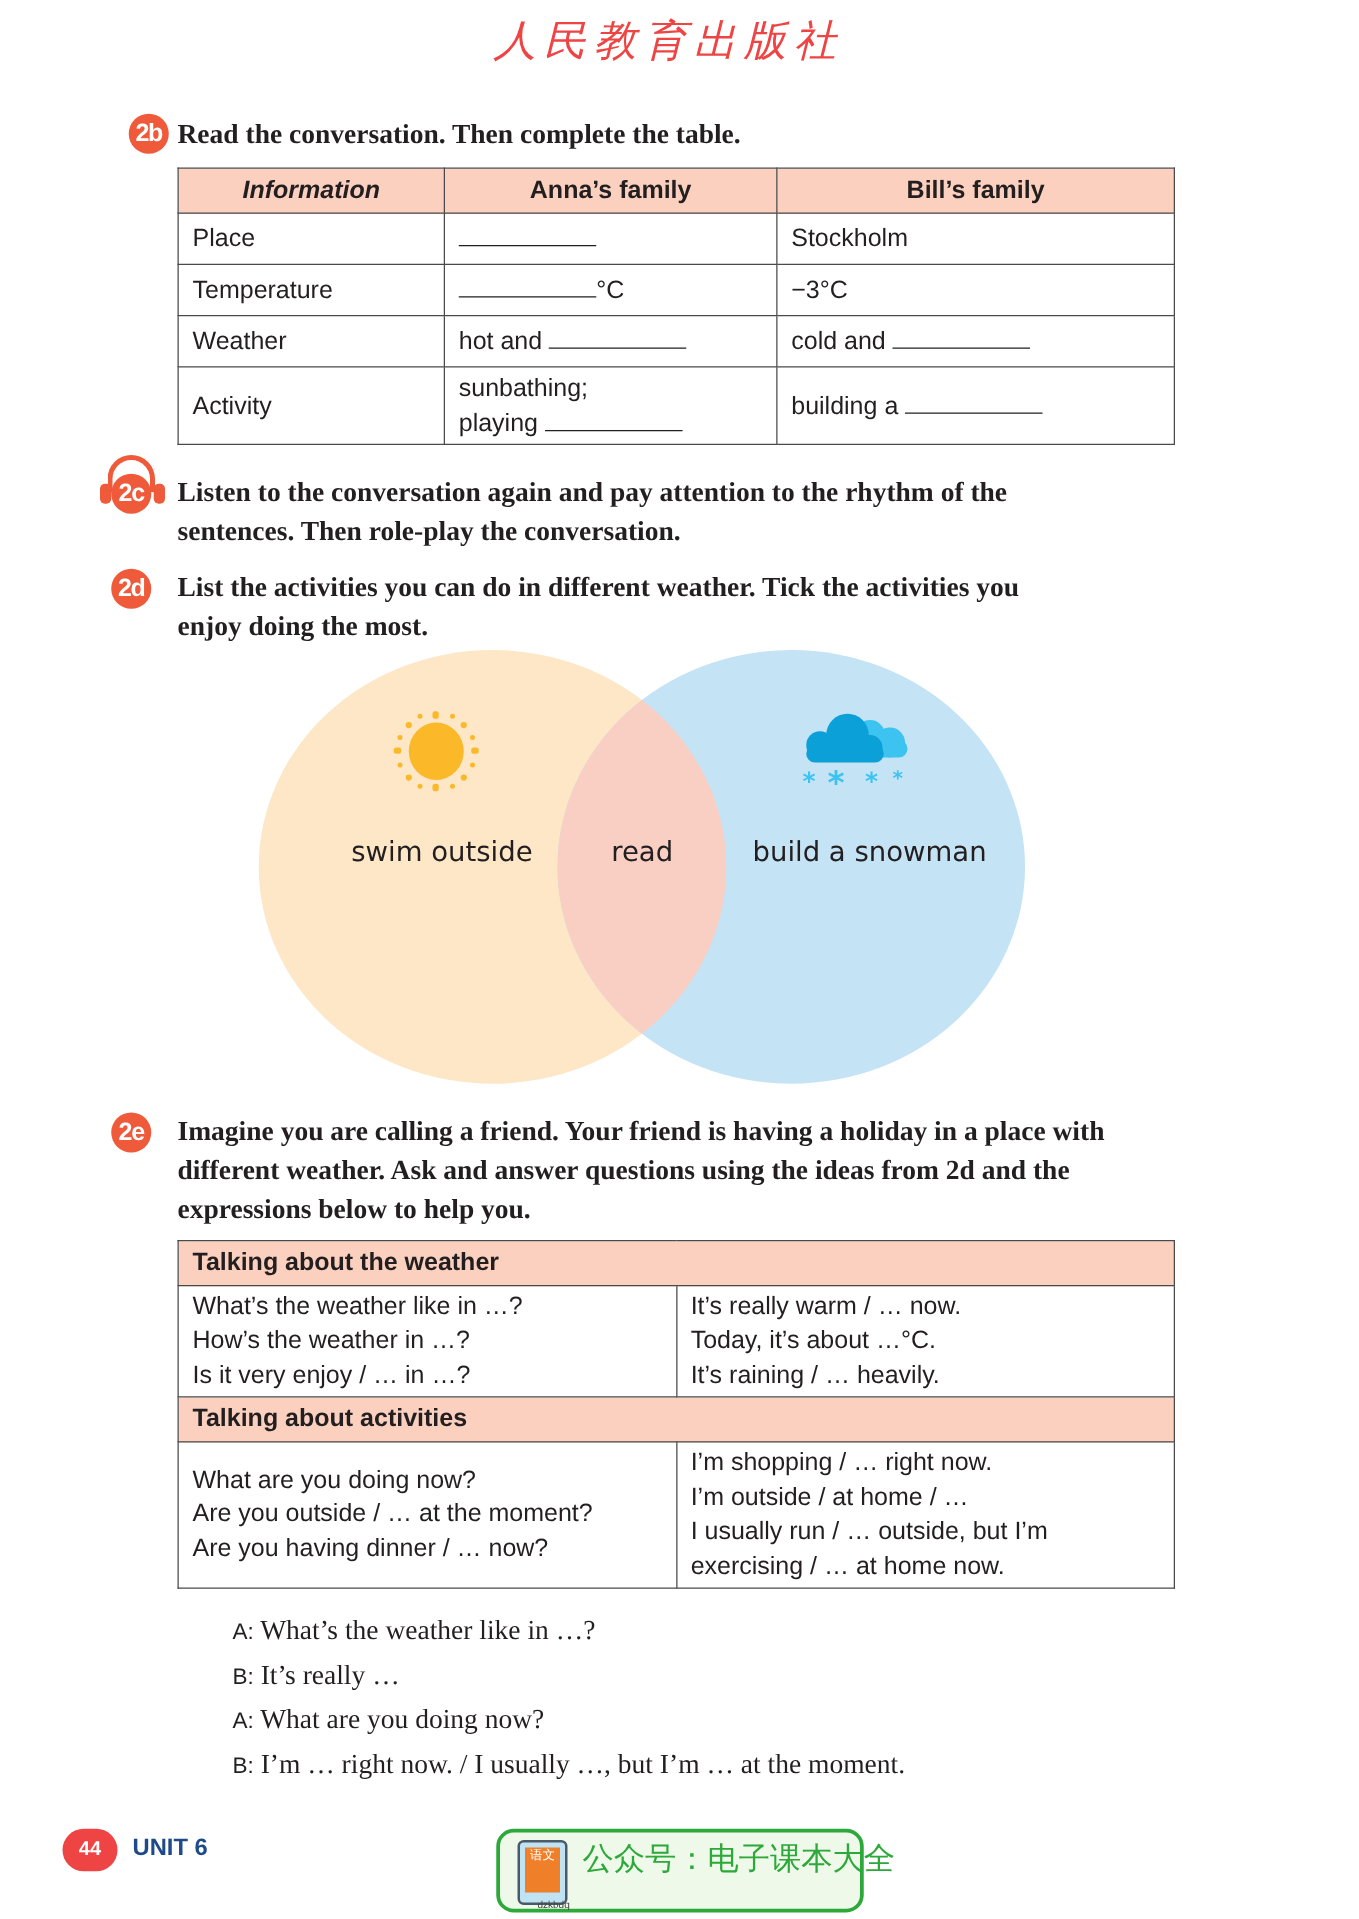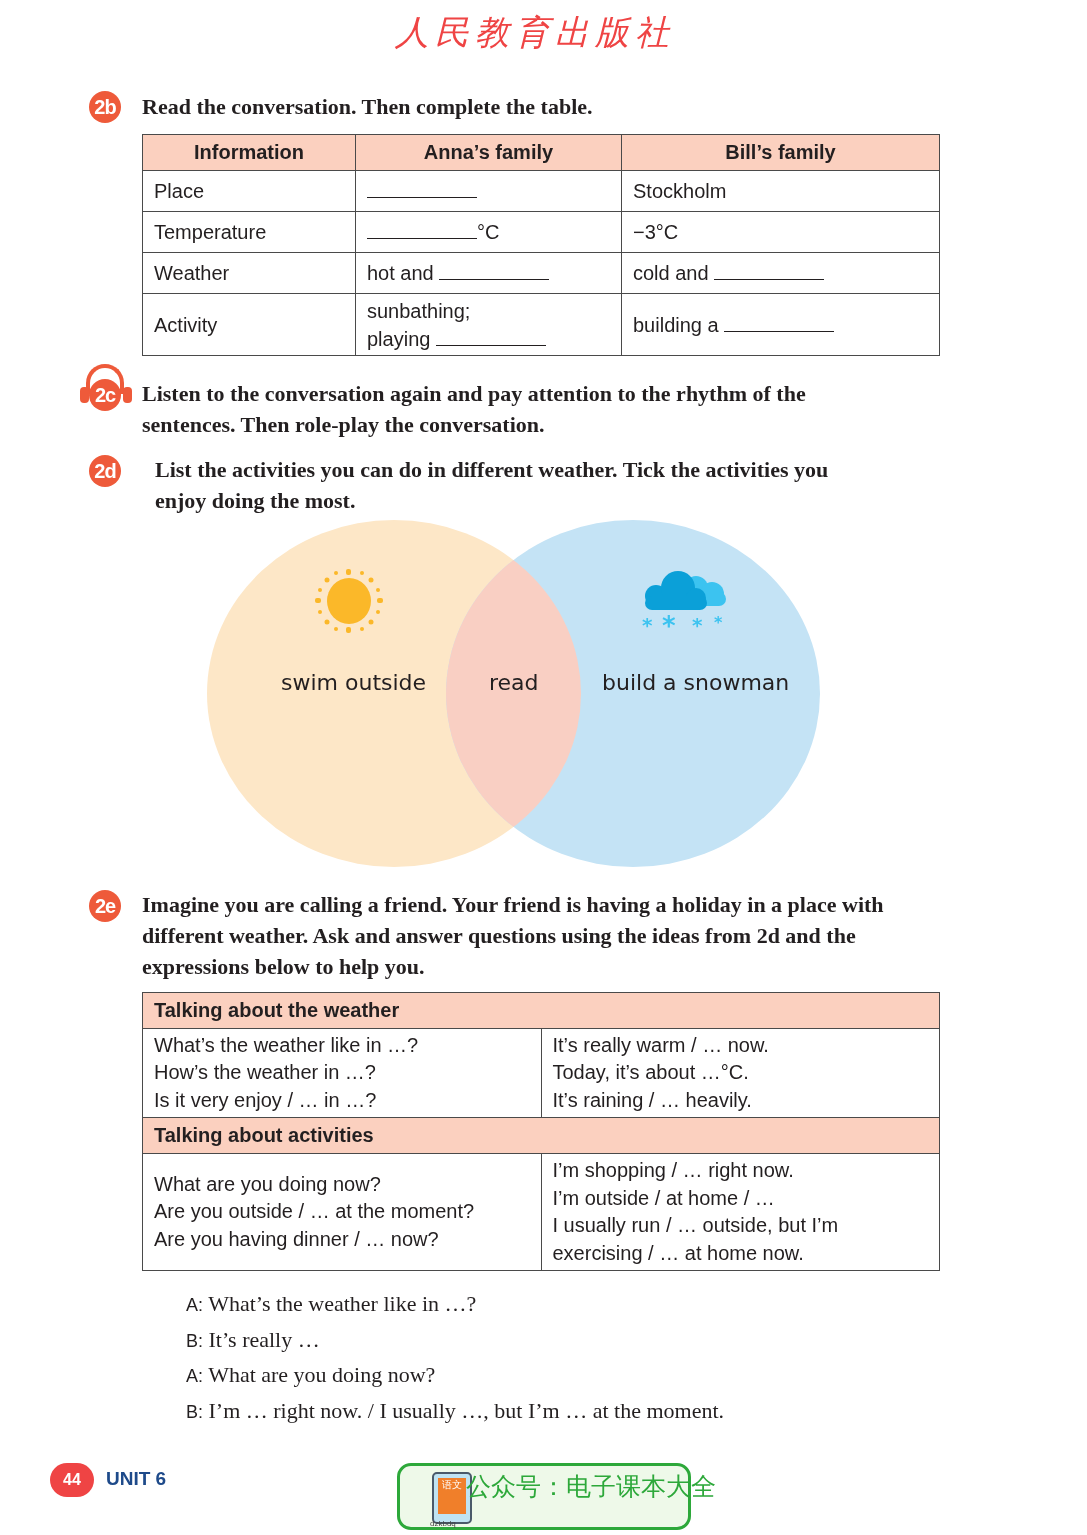--- a/index.html
+++ b/index.html
@@ -66,40 +66,40 @@
     position: absolute; left: 50px; top: 1463px; width: 44px; height: 34px; border-radius: 17px;
     background: #ef4444; color: #fff; font-weight: bold; font-size: 16px; line-height: 34px; text-align: center;
   }
   .unit { position: absolute; left: 106px; top: 1468px; color: #1e4a8a; font-weight: bold; font-size: 19px; }
 
   .promo {
     position: absolute; left: 397px; top: 1463px; width: 294px; height: 67px;
     border: 3px solid #2da83a; border-radius: 14px; background: #eef9e9;
   }
   .promo-icon {
-    position: absolute; left: 32px; top: 6px; width: 40px; height: 52px;
+    position: absolute; left: 14px; top: 6px; width: 40px; height: 52px;
     border: 2px solid #4a5a6a; border-radius: 5px; background: #bfe3f2;
   }
   .promo-icon-inner { position: absolute; left: 4px; top: 4px; width: 28px; height: 36px; background: #f07f2a; color: #fff; font-size: 10px; text-align: center; line-height: 14px; }
   .promo-icon-caption { position: absolute; left: 30px; top: 53px; font-size: 8px; color: #444; }
   .promo-line1 { position: absolute; left: 66px; top: 4px; font-size: 25px; color: #2da83a; font-family: "DejaVu Sans", sans-serif; white-space: nowrap; }
   .promo-line2 { position: absolute; left: 66px; top: 33px; font-size: 24px; color: #2da83a; font-family: "DejaVu Sans", sans-serif; white-space: nowrap; }
 </style>
 </head>
 <body>
 
 <div class="publisher">人民教育出版社</div>
 
-<div class="badge" style="left:89px; top:91px;">2b</div>
+<div class="badge" style="left:103px; top:91px;">2b</div>
 <div class="instr" style="top:91px;">Read the conversation. Then complete the table.</div>
 
 <table class="info">
   <tbody>
       <tr>
-    <th style="width:213px;">Information</th>
+    <th style="width:213px;font-style:italic;">Information</th>
     <th style="width:266px;">Anna’s family</th>
     <th>Bill’s family</th>
   </tr>
   <tr>
     <td>Place</td>
     <td><span class="blank"></span></td>
     <td>Stockholm</td>
   </tr>
   <tr>
     <td>Temperature</td>
@@ -125,21 +125,21 @@
 <div class="headphone-band" style="left:86px; top:364px;"></div>
 <div class="earcup" style="left:80px; top:387px;"></div>
 <div class="earcup" style="left:123px; top:387px;"></div>
 <div class="badge" style="left:89px; top:379px;">2c</div>
 <div class="instr" style="top:378px;">
   <span class="line">Listen to the conversation again and pay attention to the rhythm of the</span>
   <span class="line">sentences. Then role-play the conversation.</span>
 </div>
 
 <div class="badge" style="left:89px; top:455px;">2d</div>
-<div class="instr" style="top:454px;margin-left:13px;">
+<div class="instr" style="top:454px;">
   <span class="line">List the activities you can do in different weather. Tick the activities you</span>
   <span class="line">enjoy doing the most.</span>
 </div>
 
 <div class="venn">
   <div class="circle circle-left"></div>
   <div class="circle circle-right"></div>
   <svg class="overlap" viewBox="0 0 614 347">
     <defs>
       <clipPath id="clipL">

